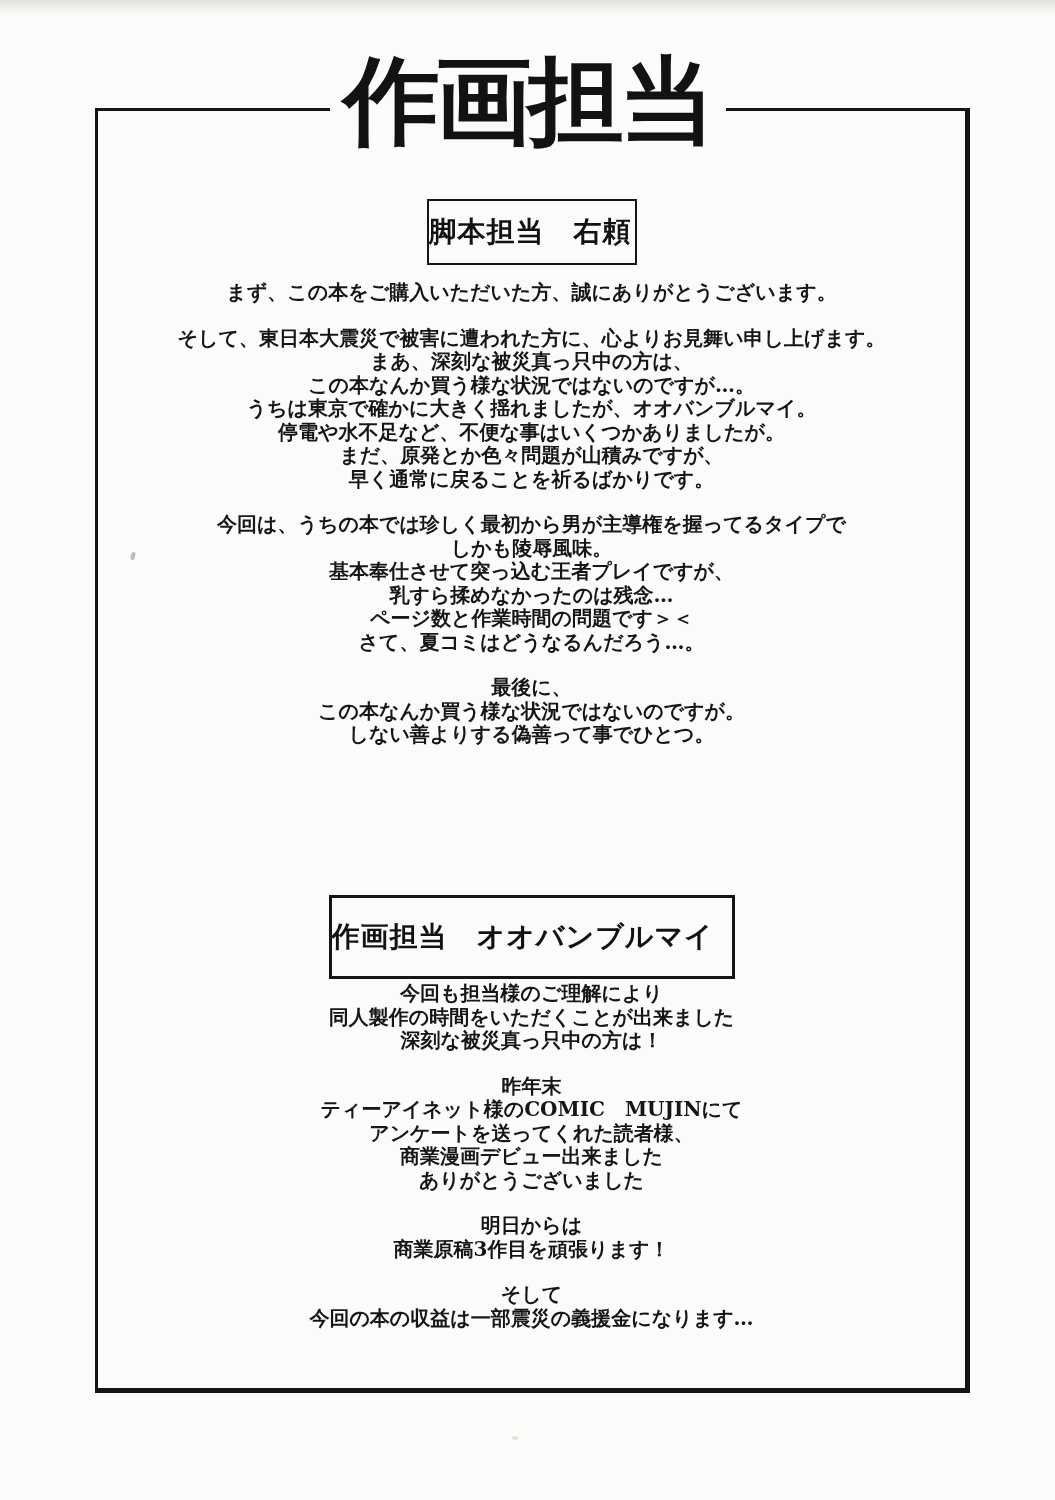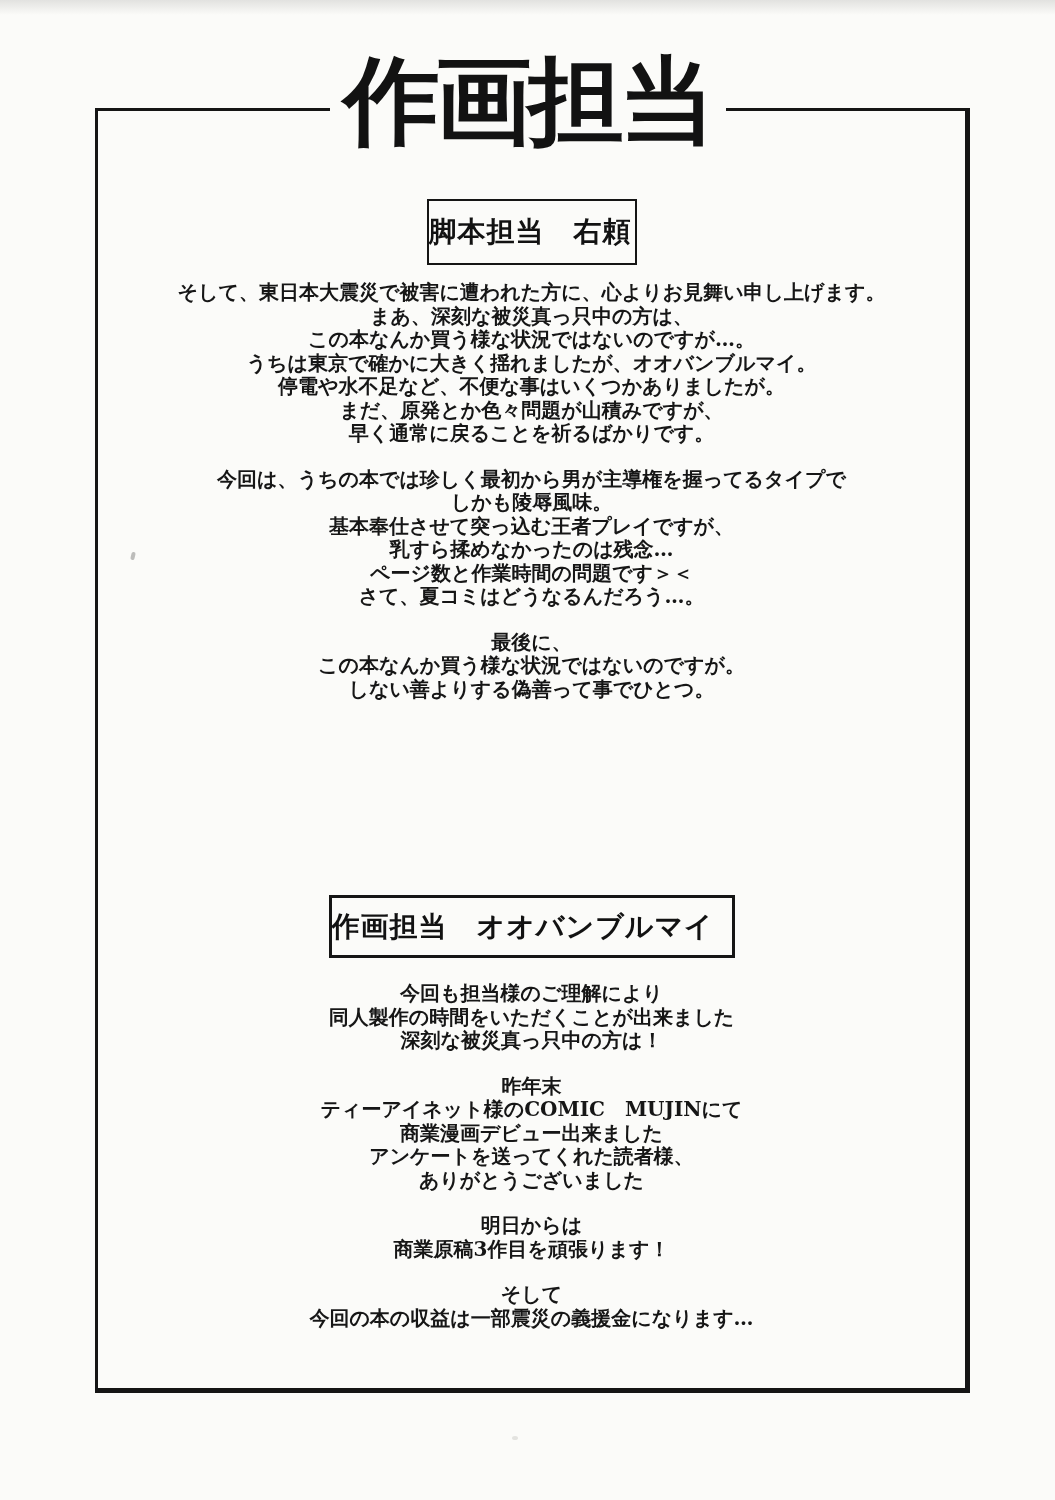--- a/index.html
+++ b/index.html
@@ -36,21 +36,21 @@
   
   .heading-box {
     position:absolute; left:50%; transform:translateX(-50%);
     box-sizing:border-box; display:flex; align-items:center; justify-content:flex-start;
     border:3px solid #151515; background:#fbfbf9;
     font-family:"DejaVu Sans","Liberation Sans",sans-serif;
     font-weight:900; font-size:28px; letter-spacing:1px;
     white-space:nowrap; color:#121212;
   }
   .box-script { top:88px;  width:210px; height:66px; border-width:2px; }
-  .box-art    { top:784px; width:406px; height:63px; border-width:3px; }
+  .box-art    { top:784px; width:406px; height:84px; border-width:3px; }
   
   .textblock { position:absolute; left:2px; right:2px; text-align:center; }
   .block-script { top:170px; }
   .block-art    { top:871px; }
   .para + .para { margin-top:22px; }
   .line {
     font-size:20px; line-height:23.5px; font-weight:600;
     white-space:nowrap; color:#161616;
   }
   
@@ -70,20 +70,23 @@
 
   <div class="scan-top"></div>
 
   <div class="frame">
 
     <div class="heading-box box-script">
       <span>脚本担当　右頼</span>
     </div>
 
     <div class="textblock block-script">
+        <div class="para">
+          <div class="line">まず、この本をご購入いただいた方、誠にありがとうございます。</div>
+        </div>
         <div class="para">
           <div class="line">そして、東日本大震災で被害に遭われた方に、心よりお見舞い申し上げます。</div>
           <div class="line">まあ、深刻な被災真っ只中の方は、</div>
           <div class="line">この本なんか買う様な状況ではないのですが…。</div>
           <div class="line">うちは東京で確かに大きく揺れましたが、オオバンブルマイ。</div>
           <div class="line">停電や水不足など、不便な事はいくつかありましたが。</div>
           <div class="line">まだ、原発とか色々問題が山積みですが、</div>
           <div class="line">早く通常に戻ることを祈るばかりです。</div>
         </div>
         <div class="para">
@@ -107,22 +110,22 @@
 
     <div class="textblock block-art">
         <div class="para">
           <div class="line">今回も担当様のご理解により</div>
           <div class="line">同人製作の時間をいただくことが出来ました</div>
           <div class="line">深刻な被災真っ只中の方は！</div>
         </div>
         <div class="para">
           <div class="line">昨年末</div>
           <div class="line">ティーアイネット様のCOMIC　MUJINにて</div>
+          <div class="line">アンケートを送ってくれた読者様、</div>
           <div class="line">商業漫画デビュー出来ました</div>
-          <div class="line">アンケートを送ってくれた読者様、</div>
           <div class="line">ありがとうございました</div>
         </div>
         <div class="para">
           <div class="line">明日からは</div>
           <div class="line">商業原稿3作目を頑張ります！</div>
         </div>
         <div class="para">
           <div class="line">そして</div>
           <div class="line">今回の本の収益は一部震災の義援金になります…</div>
         </div>

